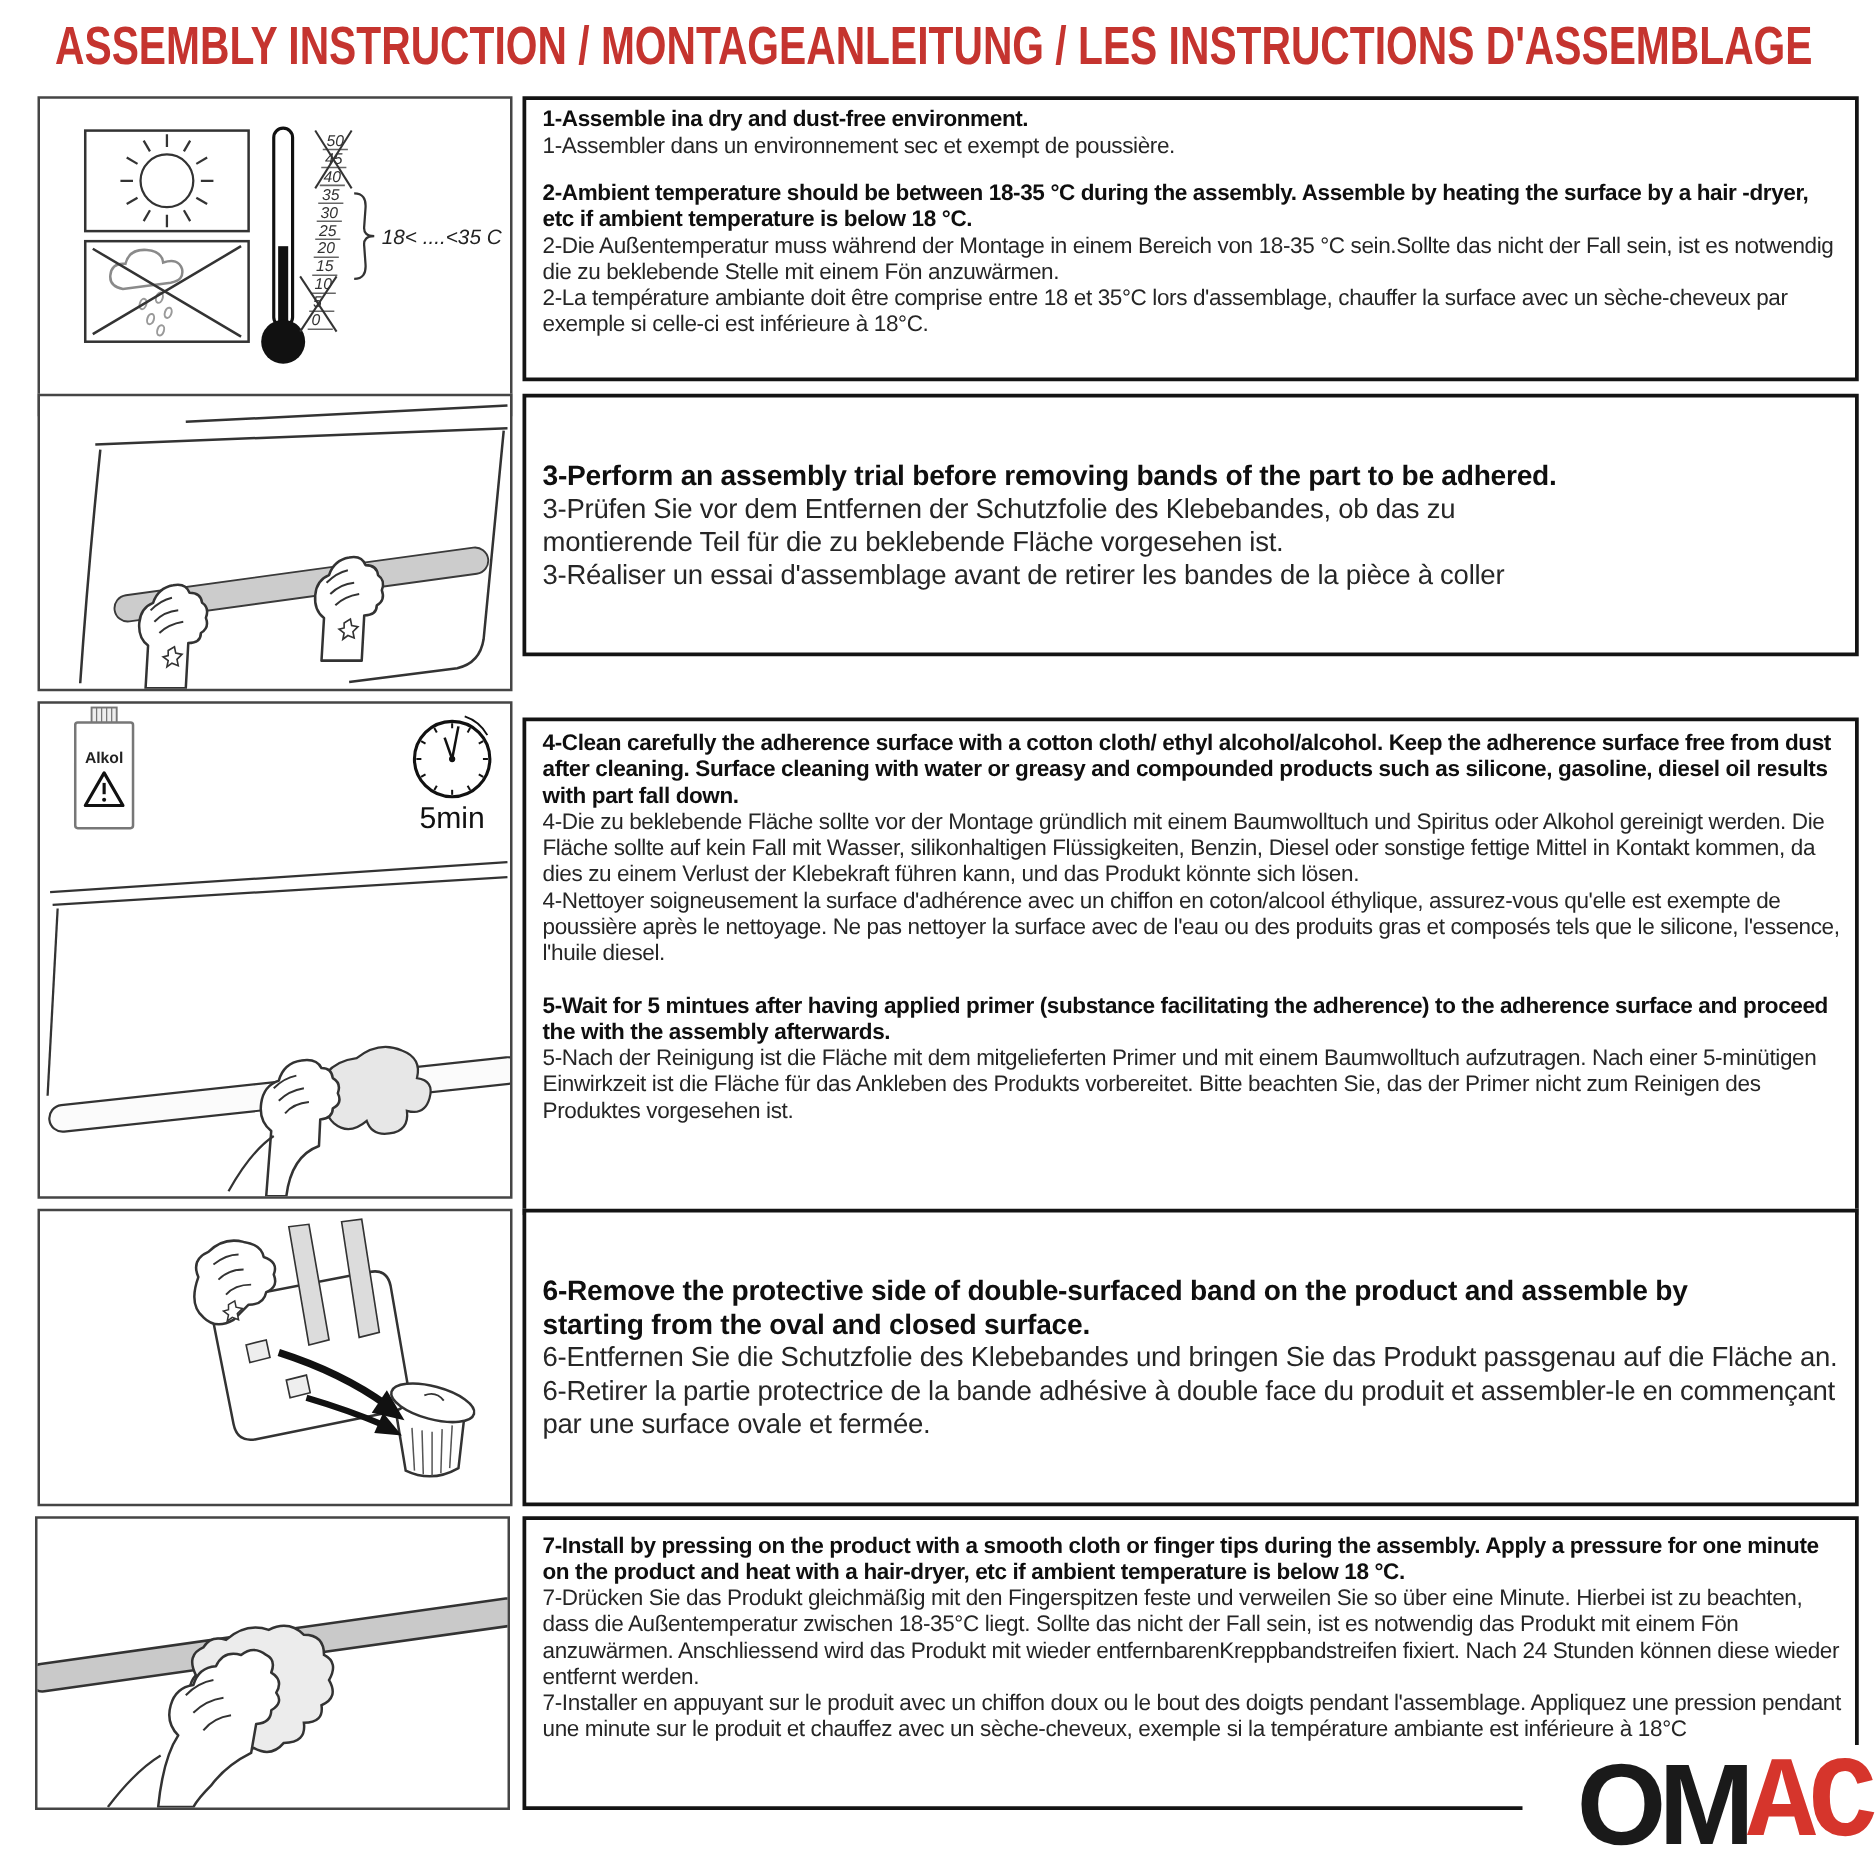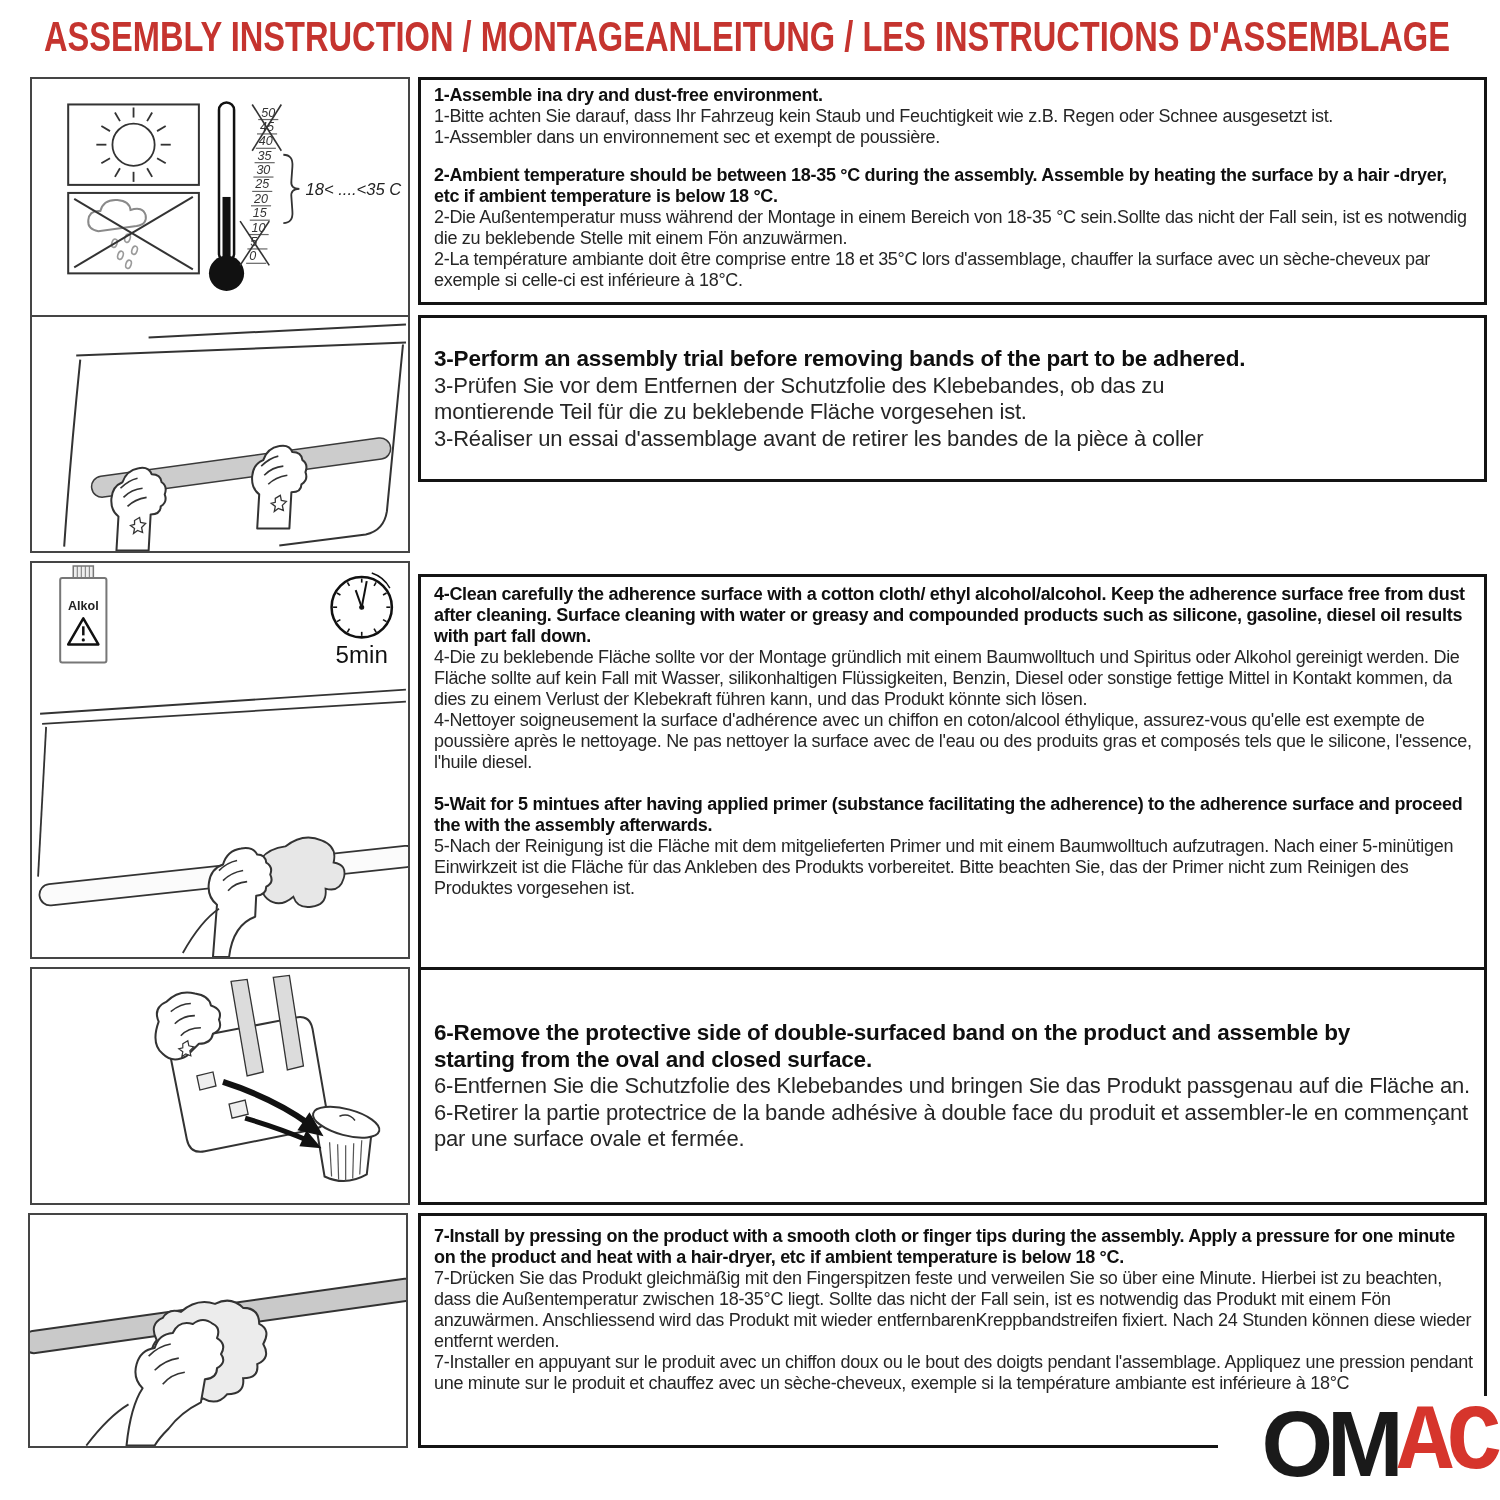--- a/index.html
+++ b/index.html
@@ -108,21 +108,20 @@
             <line x1="236" y1="128" x2="207" y2="172"></line>
         </g>
         <path d="M250,62 Q260,62 259,74 L258,88 Q257,96 266,96 Q257,96 258,104 L259,118 Q260,130 250,130" fill="none" stroke="#333" stroke-width="1.8"></path>
         <text x="272" y="102" font-size="16.5" fill="#222">18&lt; ....&lt;35 C</text>
       </g>
     </svg>
   </div>
 
   <div class="tbox sec small" style="top:77px;height:228px;">
     <p class="en">1-Assemble ina dry and dust-free environment.</p>
-    <p>1-Bitte achten Sie darauf, dass Ihr Fahrzeug kein Staub und Feuchtigkeit wie z.B. Regen oder Schnee ausgesetzt ist.</p>
     <p>1-Assembler dans un environnement sec et exempt de poussière.</p>
     <div class="spacer17"></div>
     <p class="en">2-Ambient temperature should be between 18-35 °C  during the assembly. Assemble by heating the surface by a hair -dryer, etc if ambient temperature is below 18 °C.</p>
     <p>2-Die Außentemperatur muss während der Montage in einem Bereich von 18-35 °C  sein.Sollte das nicht der Fall sein, ist es notwendig die zu beklebende Stelle mit einem Fön anzuwärmen.</p>
     <p>2-La température ambiante doit être comprise entre 18 et 35°C lors d'assemblage, chauffer la surface avec un sèche-cheveux par exemple si celle-ci est inférieure à 18°C.</p>
   </div>
 
   <div class="ibox" style="top:315px;height:238px;">
     <svg viewBox="0 0 374 232">
       <defs>
@@ -143,21 +142,21 @@
       </g>
       <g transform="translate(88,162)">
           <use href="#hand"></use>
         </g>
       <g transform="translate(228,140)">
           <use href="#hand"></use>
         </g>
     </svg>
   </div>
 
-  <div class="tbox center sec big" style="top:315px;height:167px;">
+  <div class="tbox center sec big" style="top:315px;height:210px;">
     <p class="en">3-Perform an assembly trial before removing bands of the part to be adhered.</p>
     <p class="mw850">3-Prüfen Sie vor dem Entfernen der Schutzfolie des Klebebandes, ob das zu montierende Teil für die zu beklebende Fläche vorgesehen ist.</p>
     <p>3-Réaliser un essai d'assemblage avant de retirer les bandes de la pièce à coller</p>
   </div>
 
   <div class="ibox" style="top:561px;height:398px;">
     <svg viewBox="0 0 374 392">
       <g>
         <rect x="41" y="3" width="20" height="13" fill="#eee" stroke="#777" stroke-width="1.5"></rect>
         <g stroke="#777" stroke-width="1">

